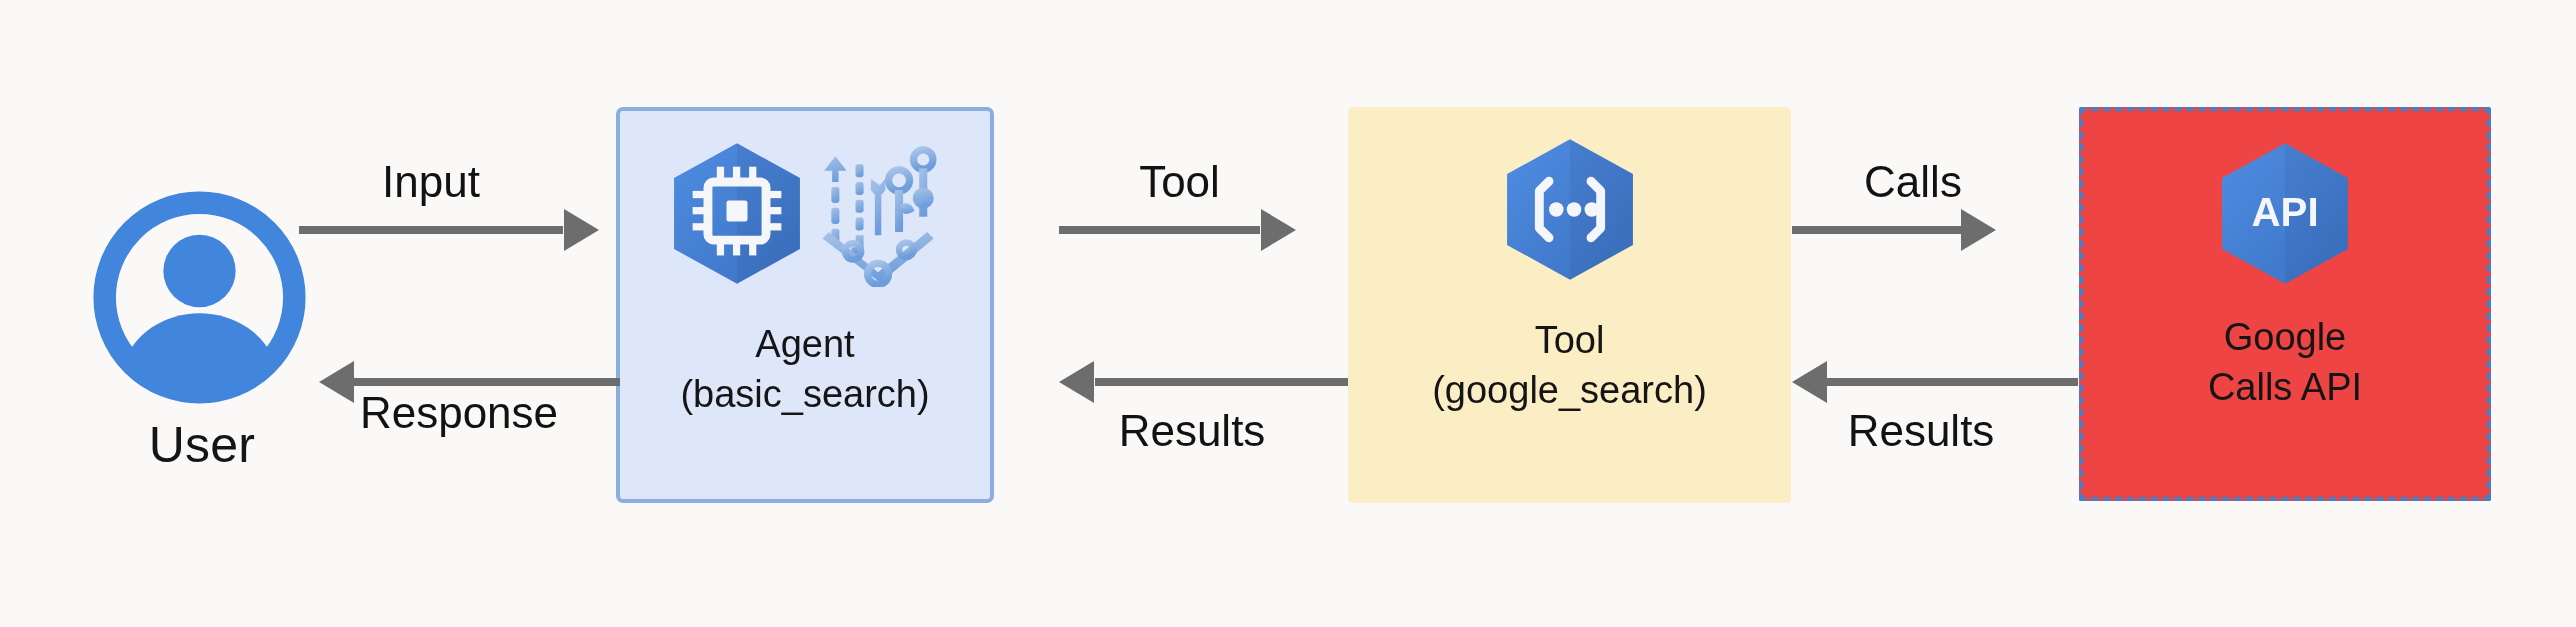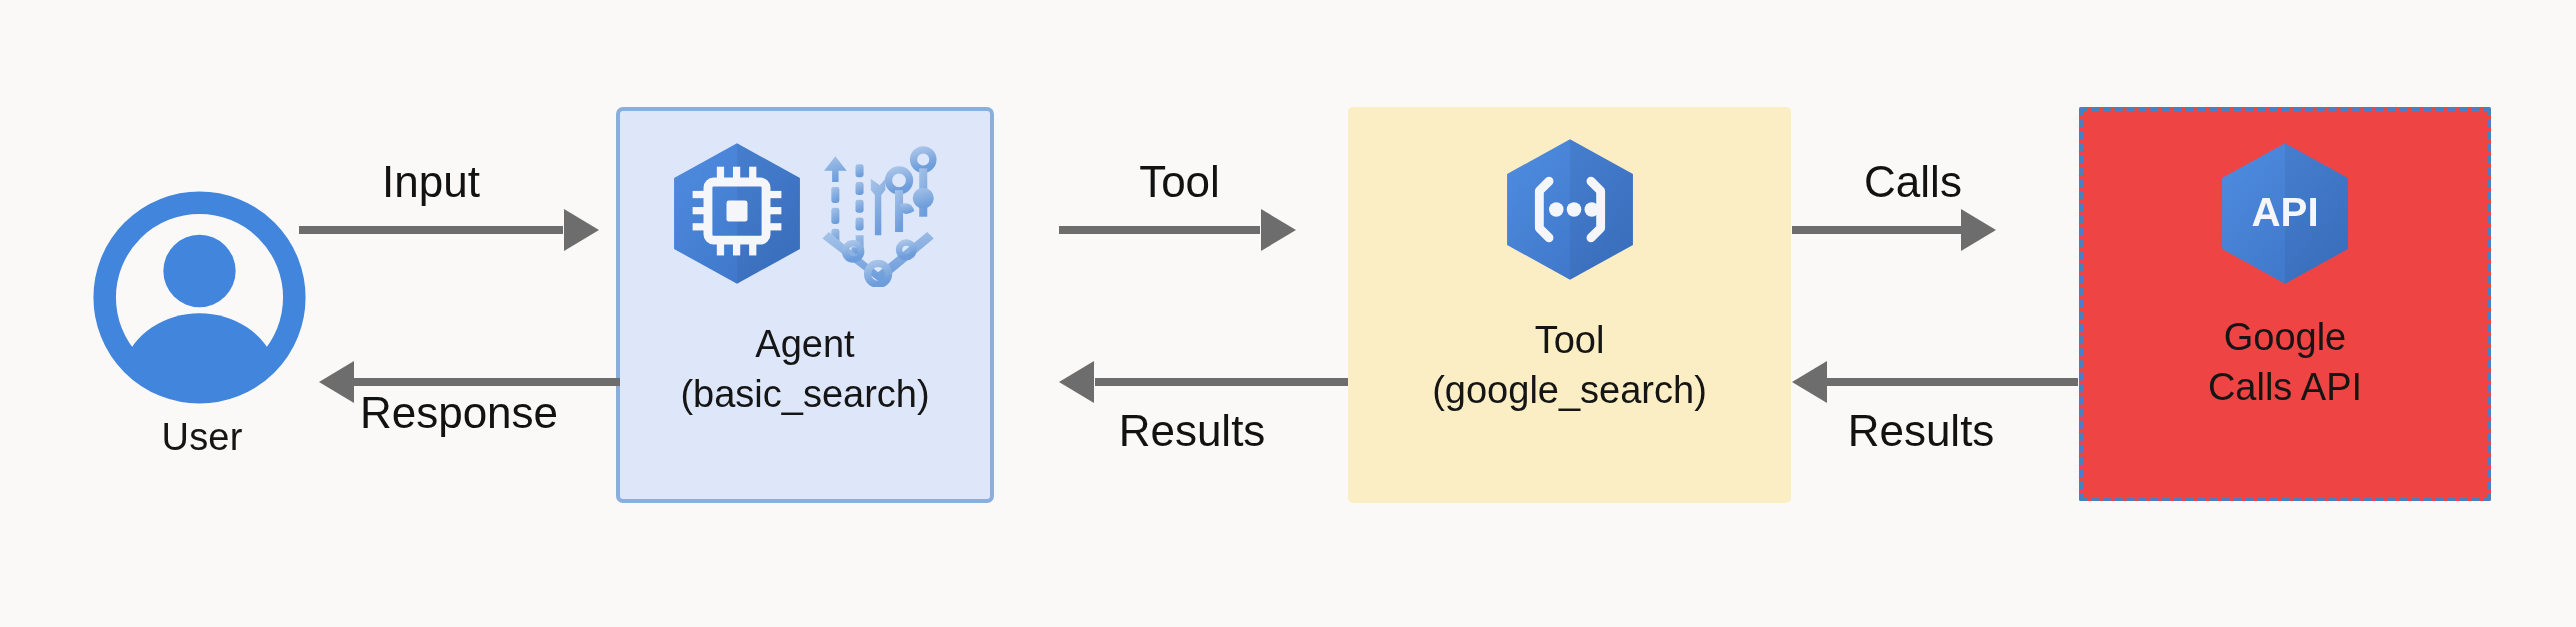--- a/index.html
+++ b/index.html
@@ -32,21 +32,21 @@
     top: 0px;
     width: 217px;
     height: 233px;
   }
   #user-label {
     position: absolute;
     left: 0;
     top: 235px;
     width: 242px;
     text-align: center;
-    font-size: 38px;
+    font-size: 50px;
     color: #151515;
     letter-spacing: 0.2px;
   }
 
   
   .node-box {
     position: absolute;
     top: 107px;
     height: 396px;
     box-sizing: border-box;

